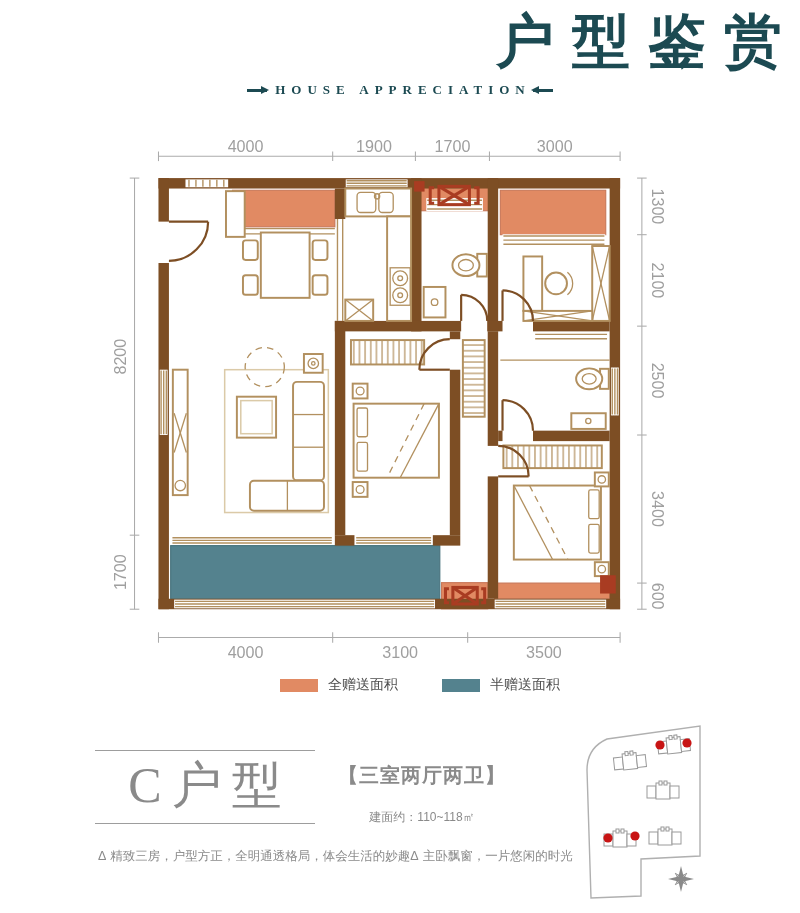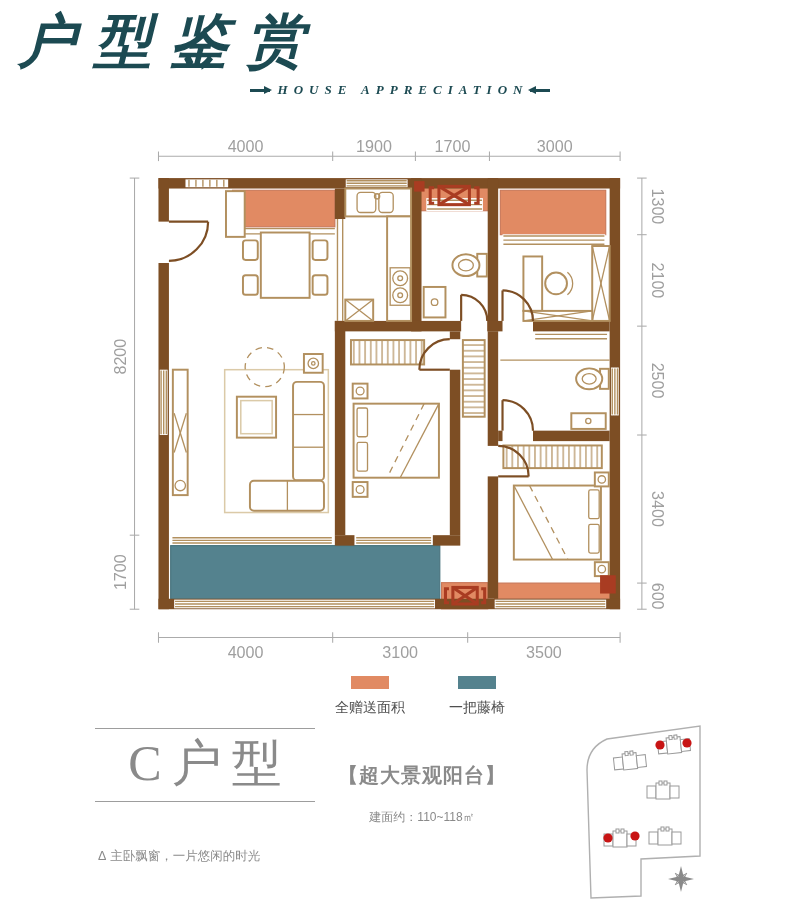--- a/index.html
+++ b/index.html
@@ -4,21 +4,21 @@
 <style>
   :root{
     --ink-teal:#1c4a52; --wall-brown:#7d4e24; --line-tan:#b2905f; --line-light:#dbcaa8;
     --gift-full-orange:#e18a63; --gift-half-teal:#54828e; --accent-dark-red:#a93c22;
     --dim-gray:#9f9f9f; --text-gray:#8a8a8a; --map-gray:#b0b0b0; --marker-red:#c81414;
   }
   html,body{margin:0;padding:0;background:#fff;}
   .page{position:relative;width:800px;height:913px;background:#fff;overflow:hidden;
         font-family:"Liberation Sans",sans-serif;}
   
-  .hdr{position:absolute;top:10px;left:0;right:0;text-align:left;font-style:italic;}
+  .hdr{position:absolute;top:10px;left:0;right:0;text-align:right;}
   .hdr-title{font-family:"Liberation Serif",serif;font-size:58px;font-weight:700;
              color:var(--ink-teal);letter-spacing:18px;text-indent:18px;line-height:64px;}
   .hdr-sub{margin-top:8px;display:flex;align-items:center;justify-content:center;gap:0;
            color:var(--ink-teal);font-family:"Liberation Serif",serif;font-size:13px;
            font-weight:700;letter-spacing:6px;text-indent:6px;}
   .d-line{width:20px;height:3px;background:var(--ink-teal);display:inline-block;}
   .d-tri-r{width:0;height:0;border-top:4px solid transparent;border-bottom:4px solid transparent;
            border-left:8px solid var(--ink-teal);display:inline-block;margin-left:-6px;}
   .d-tri-l{width:0;height:0;border-top:4px solid transparent;border-bottom:4px solid transparent;
            border-right:8px solid var(--ink-teal);display:inline-block;margin-right:-6px;}
@@ -36,26 +36,26 @@
   .tz{fill:var(--gift-half-teal);stroke:#47727d;stroke-width:26;}
   .door{fill:none;stroke:var(--wall-brown);stroke-width:50;}
   .xg{fill:none;stroke:var(--accent-dark-red);stroke-width:70;}
   .rs{fill:var(--accent-dark-red);}
   .dim{stroke:#ababab;stroke-width:24;fill:none;}
   .dimt{fill:var(--dim-gray);font-size:370px;font-family:"Liberation Sans",sans-serif;}
   .hatchline{stroke:var(--line-tan);stroke-width:28;}
   
   .legend{position:absolute;top:676px;left:0;right:0;display:flex;justify-content:center;
           gap:44px;transform:translateX(20px);}
-  .leg-item{display:flex;align-items:center;gap:10px;font-size:14px;color:#4f4f4f;flex-direction:column;}
+  .leg-item{display:flex;align-items:center;gap:10px;font-size:14px;color:#4f4f4f;}
   .sw{width:38px;height:13px;display:inline-block;}
   .sw-full{background:var(--gift-full-orange);}
   .sw-half{background:var(--gift-half-teal);}
   
-  .unit-name-block{position:absolute;left:95px;top:728px;width:220px;
+  .unit-name-block{position:absolute;left:95px;top:750px;width:220px;
                    border-top:1px solid #9d9d9d;border-bottom:1px solid #9d9d9d;
                    text-align:center;padding:4px 0 8px;}
   .unit-name{font-family:"Liberation Serif",serif;font-size:50px;color:var(--text-gray);
              letter-spacing:10px;text-indent:10px;line-height:60px;}
   .unit-meta{position:absolute;left:332px;top:762px;width:180px;text-align:center;
              color:var(--text-gray);}
   .unit-layout{font-size:20px;font-weight:700;letter-spacing:1px;}
   .unit-area{font-size:12px;margin-top:20px;}
   
   .features{position:absolute;left:98px;top:848px;width:464px;color:var(--text-gray);
@@ -378,34 +378,35 @@
     </g>
   </svg>
 
   <div class="legend">
     <div class="leg-item">
       <span class="sw sw-full"></span>
       <span>全赠送面积</span>
     </div>
     <div class="leg-item">
       <span class="sw sw-half"></span>
-      <span>一把藤椅</span>
+      <span>半赠送面积</span>
     </div>
   </div>
 
   <div class="unit-name-block">
     <div class="unit-name">C户型</div>
   </div>
   <div class="unit-meta">
-    <div class="unit-layout">【超大景观阳台】</div>
+    <div class="unit-layout">【三室两厅两卫】</div>
     <div class="unit-area">建面约：110~118㎡</div>
   </div>
 
   <div class="features">
     <div class="feat-row">
+      <div class="feat"><span class="mk">Δ</span><span>精致三房，户型方正，全明通透格局，体会生活的妙趣</span></div>
       <div class="feat"><span class="mk">Δ</span><span>主卧飘窗，一片悠闲的时光</span></div>
     </div>
   </div>
 
   <svg class="sitemap" viewBox="0 0 212 198">
     <defs>
       <g id="bld">
         <rect x="0" y="4" width="9" height="12"></rect>
         <rect x="9" y="1" width="14" height="16"></rect>
         <rect x="23" y="4" width="9" height="12"></rect>

